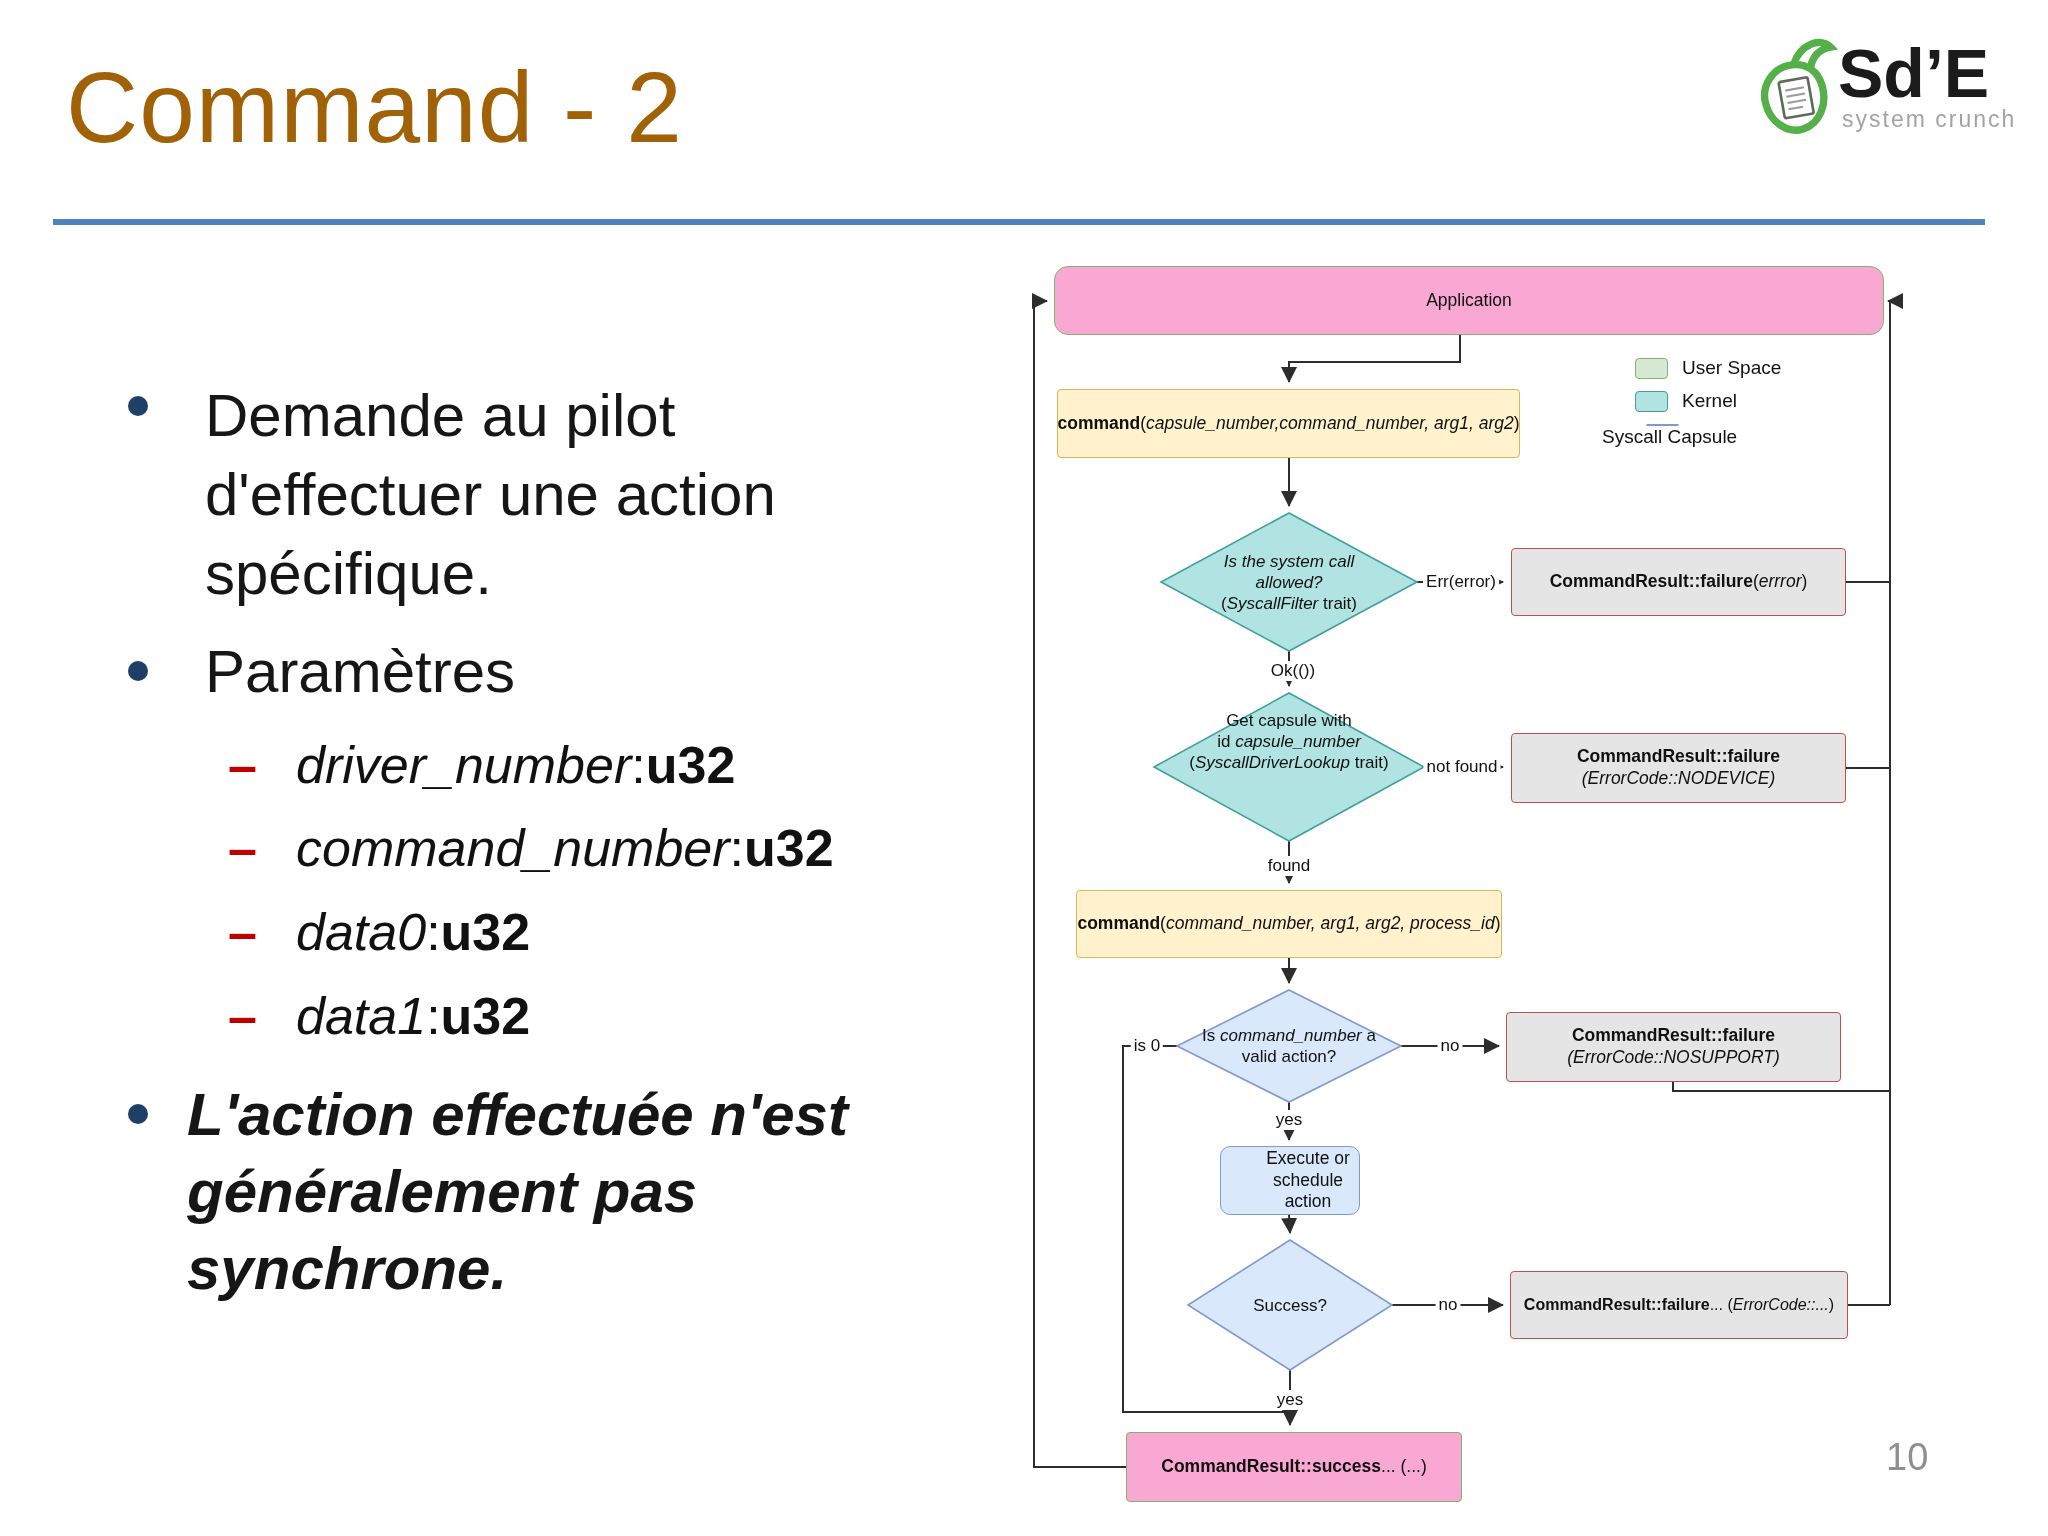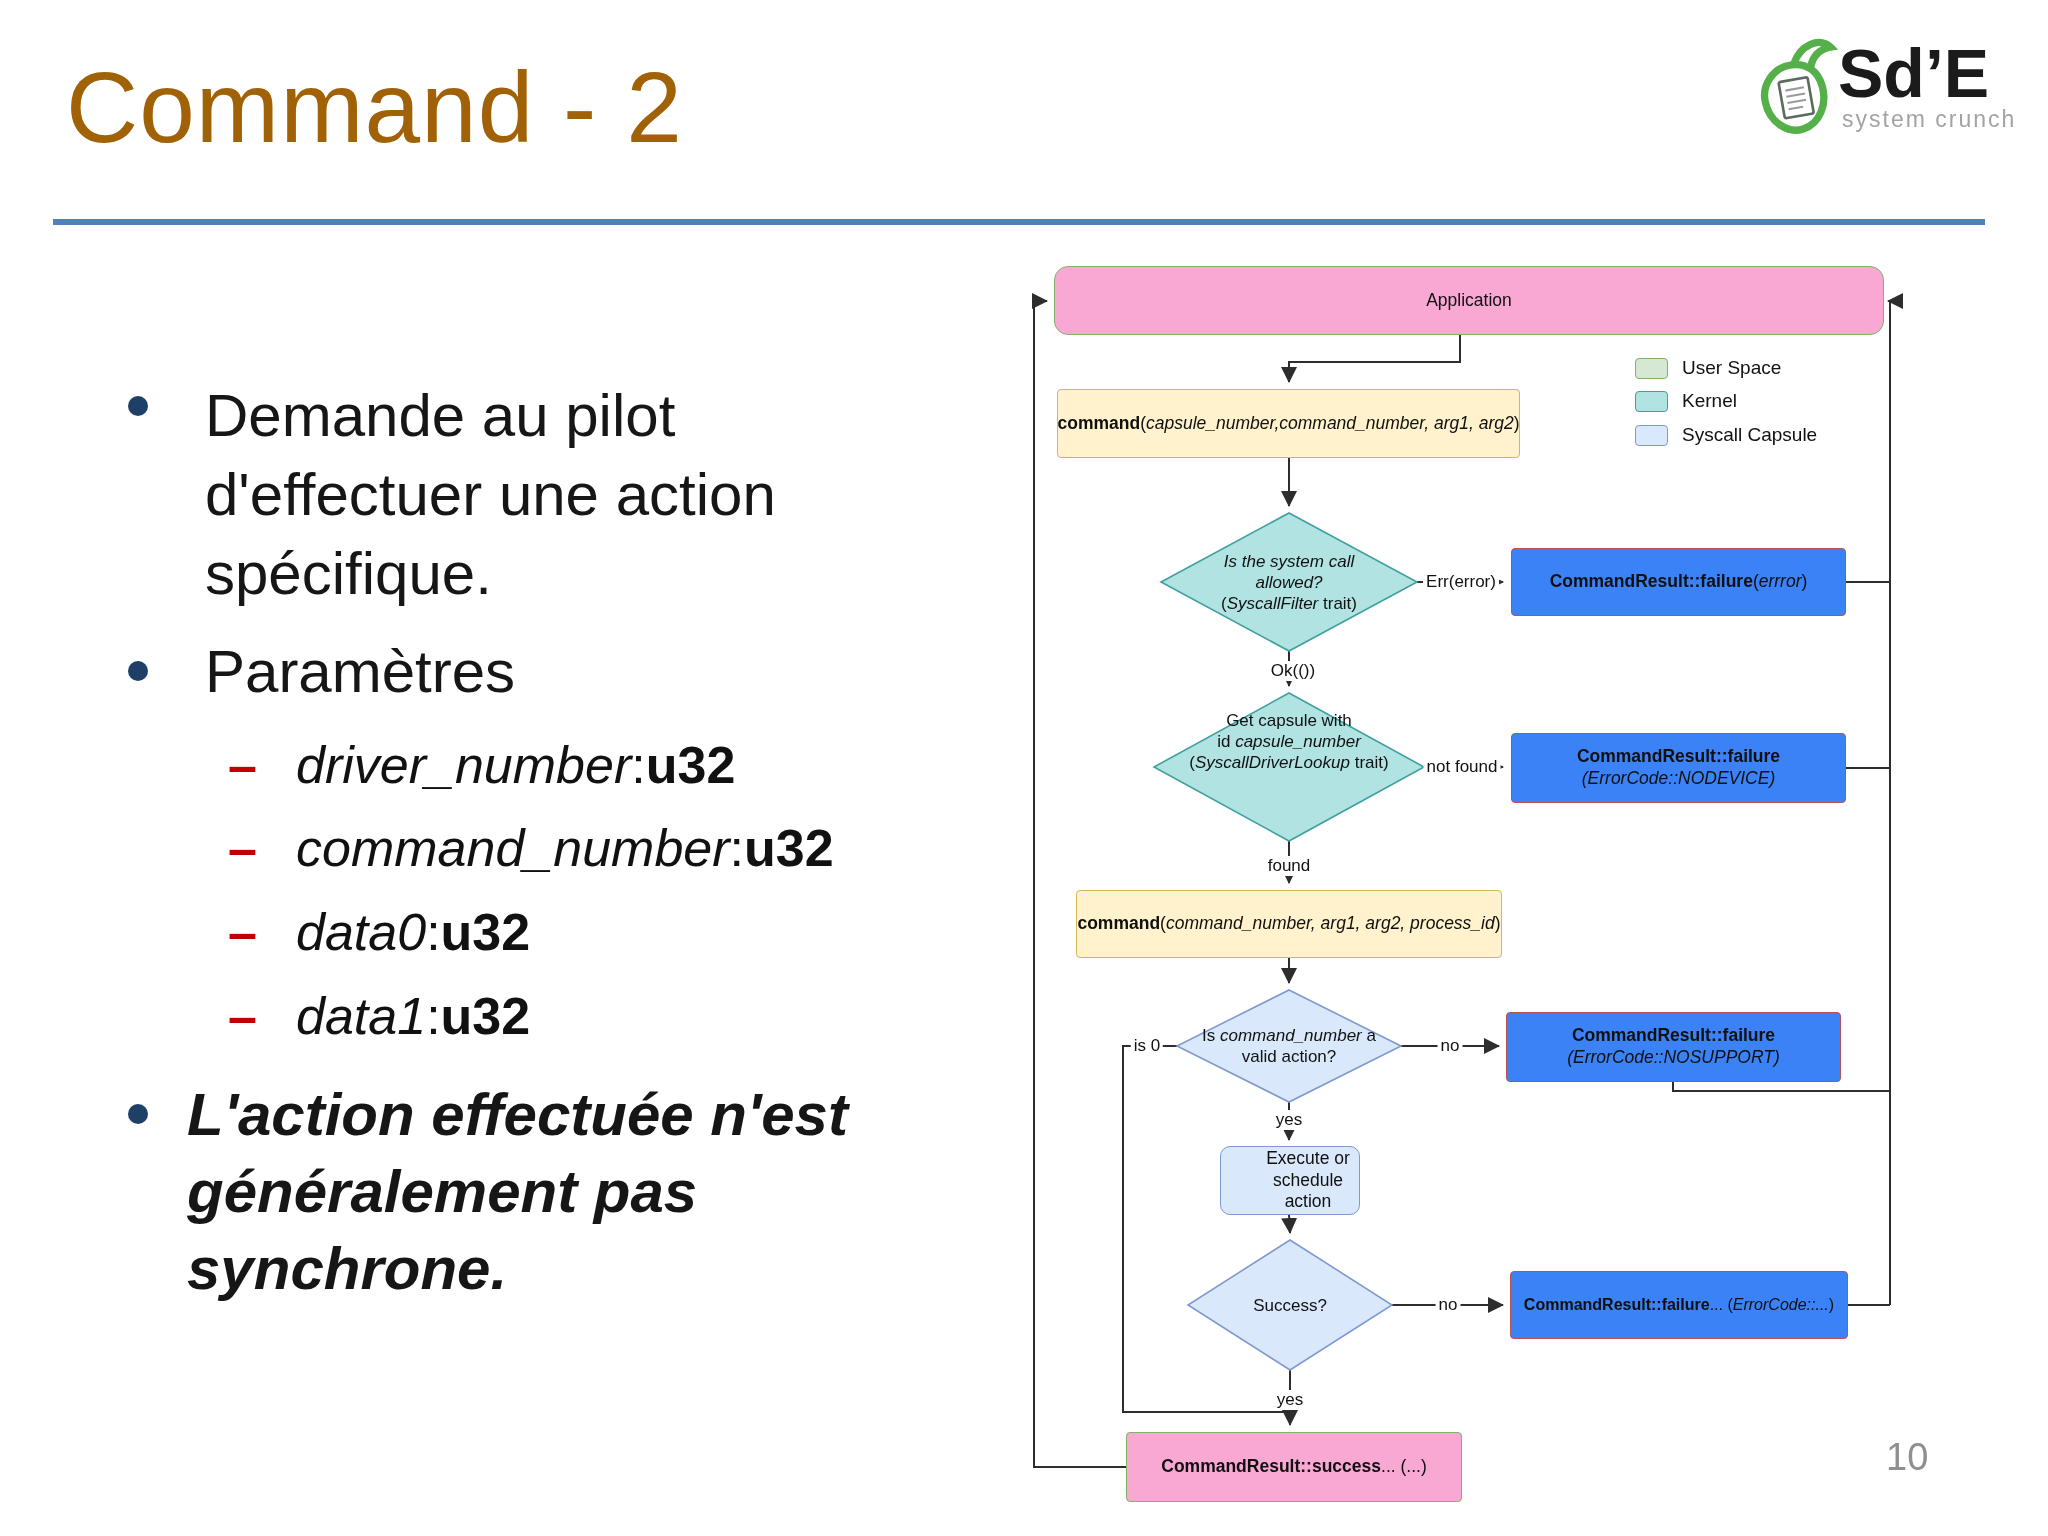--- a/index.html
+++ b/index.html
@@ -22,21 +22,21 @@
   .pdash{color:#c00000;width:68px;font-weight:bold;}
   .pname{font-style:italic;}
   .ptype{font-weight:bold;}
 
   
   .node{display:flex;align-items:center;justify-content:center;text-align:center;
         box-sizing:border-box;font-size:17.5px;line-height:1.25;color:#101010;}
   .rounded{border-radius:4px;border:1.6px solid;}
   .green{background:#f9a8d4;border-color:#82b366;}
   .yellow{background:#fff2cc;border-color:#d6b656;}
-  .redbox{background:#3b82f6;border-color:#b85450;}
+  .redbox{background:#e5e5e5;border-color:#b85450;}
   .lav{background:#dae8fc;border-color:#8099d0;padding-left:36px;}
   .nowrap{white-space:nowrap;}
   .b{font-weight:bold;}
   .i{font-style:italic;}
   .red4t{font-size:16px;}
 
   .dtext{transform:translate(-50%,-50%);font-size:17px;line-height:21px;text-align:center;white-space:nowrap;}
   .elabel{transform:translate(-50%,-50%);background:#ffffff;padding:0 3px;font-size:17px;white-space:nowrap;}
 
   .lrow{display:flex;align-items:center;height:22px;}
@@ -236,18 +236,18 @@
 <div class="abs elabel" style="left:1290px;top:1400px;">yes</div>
 
 <div class="abs lrow" style="left:1635px;top:357px;">
   <span class="swatch sw-green"></span>
   <span class="ltext">User Space</span>
 </div>
 <div class="abs lrow" style="left:1635px;top:390px;">
   <span class="swatch sw-teal"></span>
   <span class="ltext">Kernel</span>
 </div>
-<div class="abs lrow" style="left:1635px;top:424px;">
+<div class="abs lrow" style="left:1602px;top:424px;flex-direction:column;">
   <span class="swatch sw-lav"></span>
   <span class="ltext">Syscall Capsule</span>
 </div>
 
 <div class="abs pagenum">10</div>
 
 </body></html>

